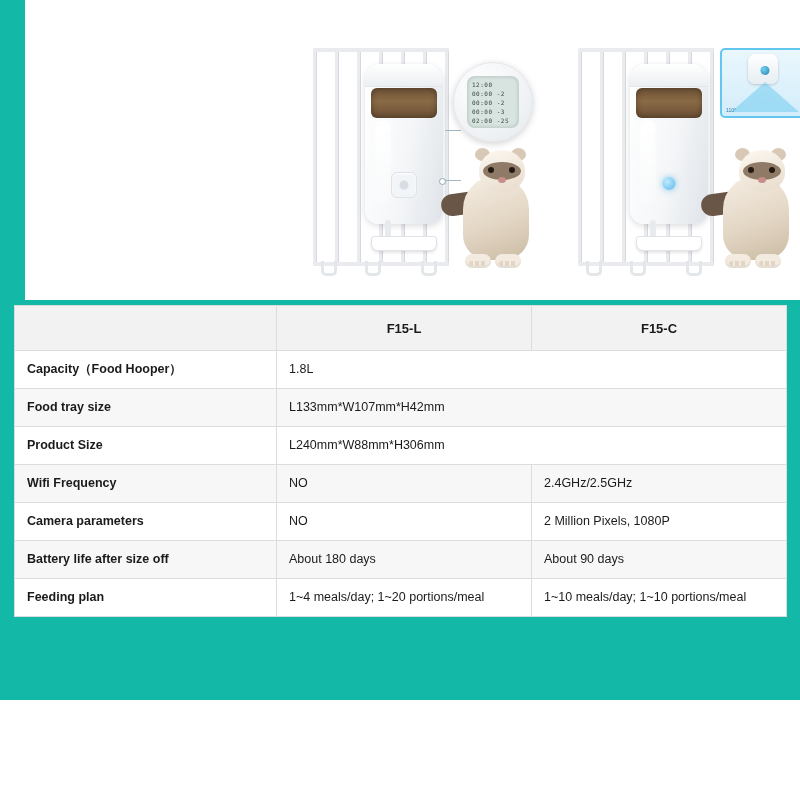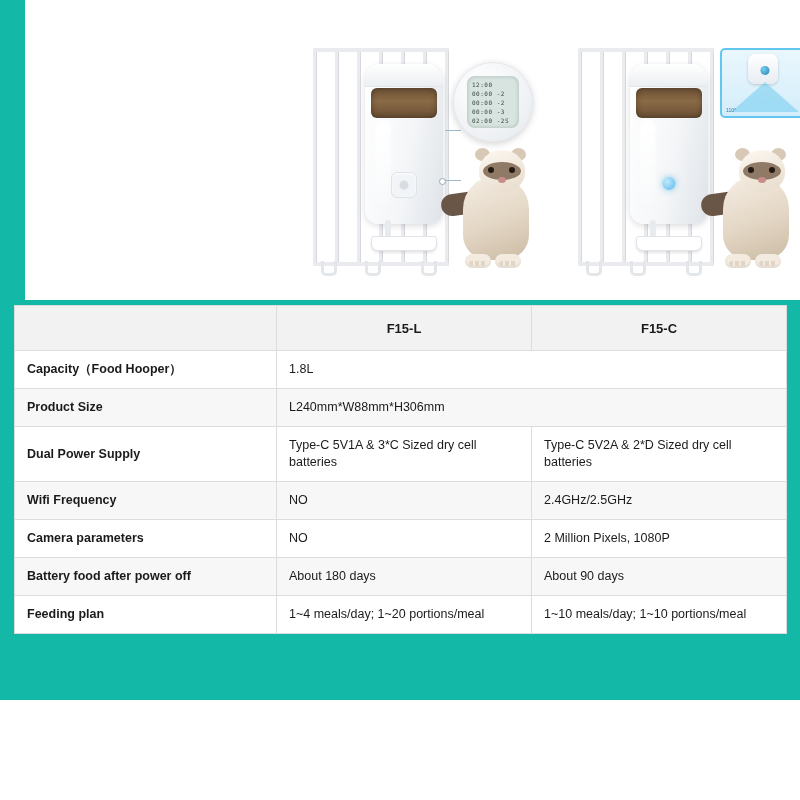--- a/index.html
+++ b/index.html
@@ -503,40 +503,39 @@
           <th class="model">F15-L</th>
           <th class="model">F15-C</th>
         </tr>
       </thead>
       <tbody>
         <tr>
           <td class="label">Capacity（Food Hooper）</td>
           <td class="center" colspan="2">1.8L</td>
         </tr>
         <tr>
+          <td class="label">Food tray size</td>
+          <td class="center" colspan="2">L133mm*W107mm*H42mm</td>
+        </tr>
+        <tr>
           <td class="label">Product Size</td>
           <td class="center" colspan="2">L240mm*W88mm*H306mm</td>
-        </tr>
-        <tr>
-          <td class="label">Dual Power Supply</td>
-          <td>Type-C 5V1A &amp; 3*C Sized dry cell batteries</td>
-          <td>Type-C 5V2A &amp; 2*D Sized dry cell batteries</td>
         </tr>
         <tr>
           <td class="label">Wifi Frequency</td>
           <td>NO</td>
           <td>2.4GHz/2.5GHz</td>
         </tr>
         <tr>
           <td class="label">Camera parameters</td>
           <td>NO</td>
           <td>2 Million Pixels, 1080P</td>
         </tr>
         <tr>
-          <td class="label">Battery food after power off</td>
+          <td class="label">Battery life after size off</td>
           <td>About 180 days</td>
           <td>About 90 days</td>
         </tr>
         <tr>
           <td class="label">Feeding plan</td>
           <td>1~4 meals/day; 1~20 portions/meal</td>
           <td>1~10 meals/day; 1~10 portions/meal</td>
         </tr>
       </tbody>
     </table>

